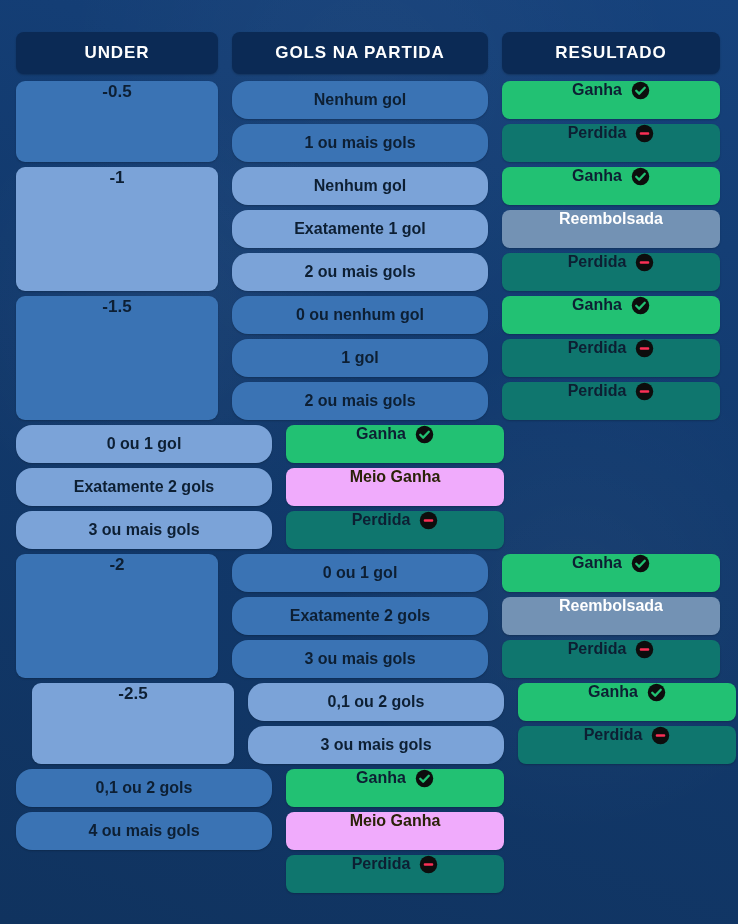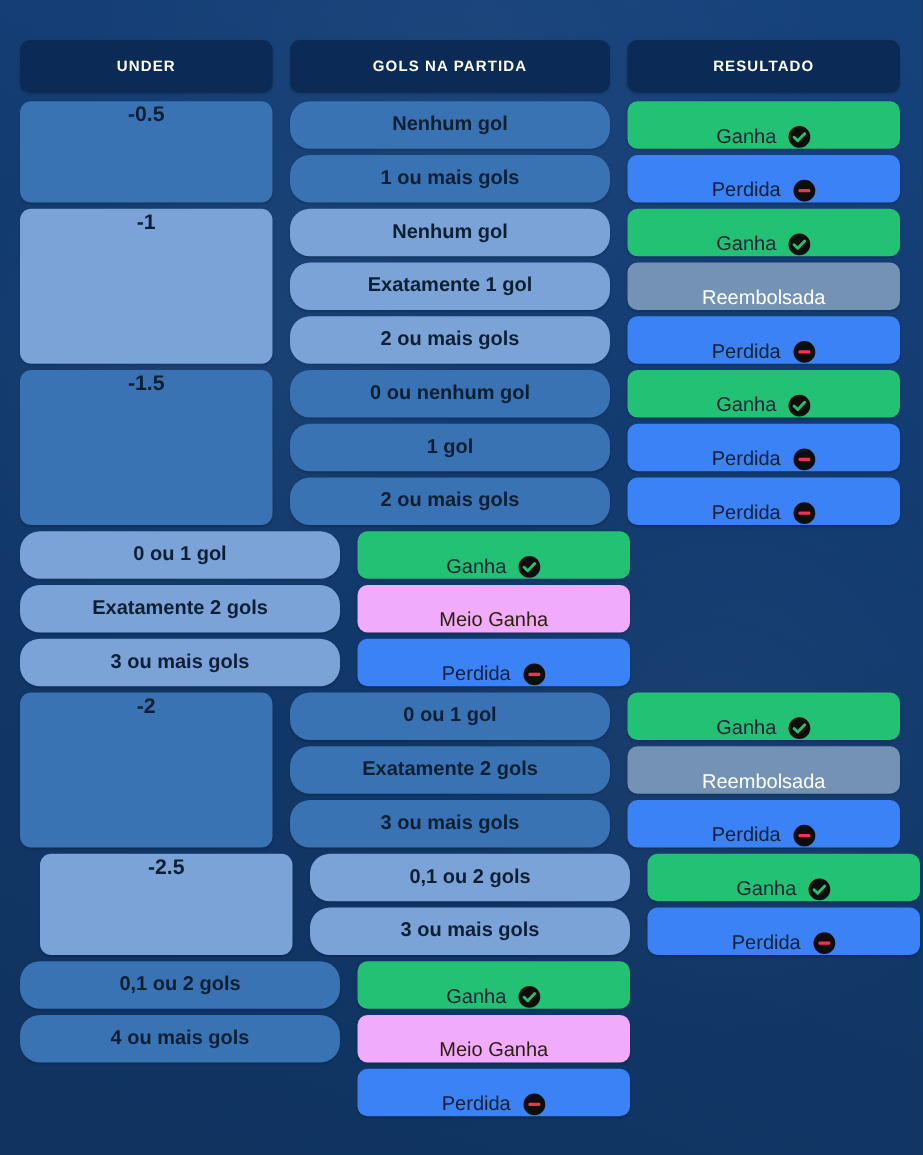--- a/index.html
+++ b/index.html
@@ -42,21 +42,21 @@
     margin-bottom: 7px;
   }
   .header-cell {
     height: 42px;
     border-radius: 8px;
     background: #0b2a55;
     display: flex;
     align-items: center;
     justify-content: center;
     color: #ffffff;
-    font-size: 12px;
+    font-size: 17px;
     font-weight: bold;
     letter-spacing: 0.9px;
     box-shadow: 0 1px 2px rgba(0,0,0,0.22);
   }
   .col-under   { width: 202px; flex: none; }
   .col-goals   { width: 256px; flex: none; }
   .col-result  { width: 218px; flex: none; }
 
   
   .group-row {
@@ -97,29 +97,29 @@
     font-weight: bold;
     box-shadow: 0 1px 2px rgba(0,0,0,0.2);
   }
   .goal-cell.tone-dark  { background: #3a73b4; }
   .goal-cell.tone-light { background: #7ba3d8; }
 
   .result-cell {
     height: 38px;
     border-radius: 8px;
     display: flex;
-    align-items: flex-end;
+    align-items: flex-start;
     justify-content: center;
     gap: 9px;
     font-size: 16px;
-    font-weight: normal;
+    font-weight: bold;
     box-shadow: 0 1px 2px rgba(0,0,0,0.2);
   }
   .result-cell.res-win    { background: #22c173; color: #0d1f33; }
-  .result-cell.res-loss   { background: #3b82f6; color: #0d1f33; }
+  .result-cell.res-loss   { background: #0f766e; color: #0d1f33; }
   .result-cell.res-refund { background: #7392b4; color: #ffffff; }
   .result-cell.res-half   { background: #f0abfc; color: #2a2208; }
 
   .status-icon {
     width: 19px;
     height: 19px;
     flex: none;
     display: block;
   }
 </style>

